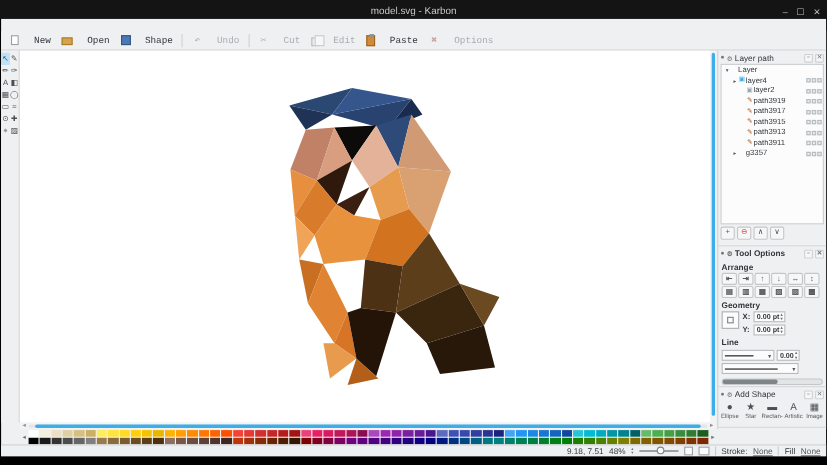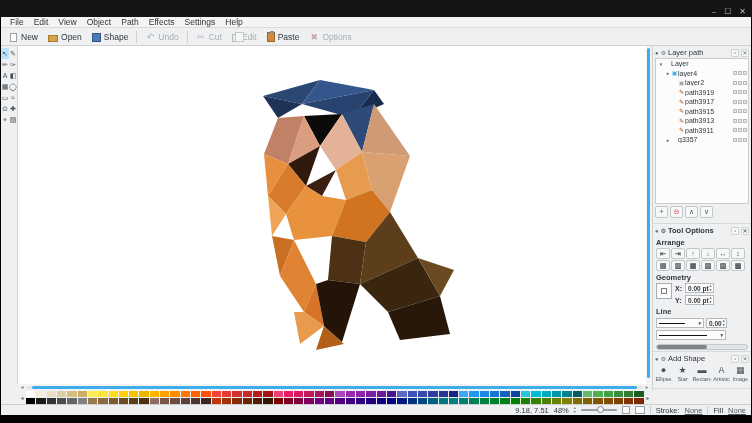--- a/index.html
+++ b/index.html
@@ -18,21 +18,21 @@
   
   .menubar { position:absolute; left:1px; top:17px; width:750px; height:11px; background:#f4f4f5;
              border-bottom:1px solid #d9dadb; display:flex; align-items:center; padding-left:4px;
              font-size:8.5px; color:#31363b; }
   .menu-item { padding:0 5px; }
 
   
   .toolbar { position:absolute; left:1px; top:28px; width:750px; height:18px; background:#eff0f1;
              border-bottom:1px solid #cfd1d3; display:flex; align-items:center; padding-left:3px;
              font-size:8.5px; color:#31363b; }
-  .tbtn { display:flex; align-items:flex-end; gap:3px; padding:2px 5px; border-radius:2px; }
+  .tbtn { display:flex; align-items:center; gap:13px; padding:2px 5px; border-radius:2px;font-family:Liberation Mono, monospace; }
   .tbtn.disabled { color:#a8adb1; }
   .tsep { width:1px; height:12px; background:#cfd1d3; margin:0 3px; }
   .ticon { display:inline-block; width:10px; height:10px; position:relative; font-size:9px; line-height:10px; text-align:center; }
   .icon-new { width:7px; height:9px; background:#fff; border:1px solid #9aa0a4; margin:0 1px; }
   .icon-open { width:10px; height:7px; background:#d7a34a; border:1px solid #a97c2c; margin-top:2px; }
   .icon-save { width:9px; height:9px; background:#4a7ab5; border:1px solid #33567f; }
   .icon-undo::before { content:"↶"; color:#b0b4b8; }
   .icon-redo::before { content:"↷"; color:#3f8ecc; }
   .icon-cut::before  { content:"✂"; color:#b0b4b8; }
   .icon-copy { width:7px; height:8px; border:1px solid #b6babd; background:#eceeef; margin-top:2px; }
@@ -136,37 +136,28 @@
 
   .bottomblack { position:absolute; left:0; top:415px; width:752px; height:8px; background:#000; }
 </style>
 </head>
 <body>
 
 <div class="screen">
   <div class="winbg"></div>
 
   <div class="titlebar">
+    <div class="tb-title">model.svg - Karbon</div>
     <div class="tb-controls">
       <span>–</span>
       <span>☐</span>
       <span>✕</span>
     </div>
   </div>
 
-  <div class="menubar" id="menubar">
-      <span class="menu-item">File</span>
-      <span class="menu-item">Edit</span>
-      <span class="menu-item">View</span>
-      <span class="menu-item">Object</span>
-      <span class="menu-item">Path</span>
-      <span class="menu-item">Effects</span>
-      <span class="menu-item">Settings</span>
-      <span class="menu-item">Help</span>
-    </div>
   <div class="toolbar" id="toolbar">
       <div class="tbtn">
         <span class="ticon icon-new"></span>
         <span class="tlabel">New</span>
       </div>
       <div class="tbtn">
         <span class="ticon icon-open"></span>
         <span class="tlabel">Open</span>
       </div>
       <div class="tbtn">

